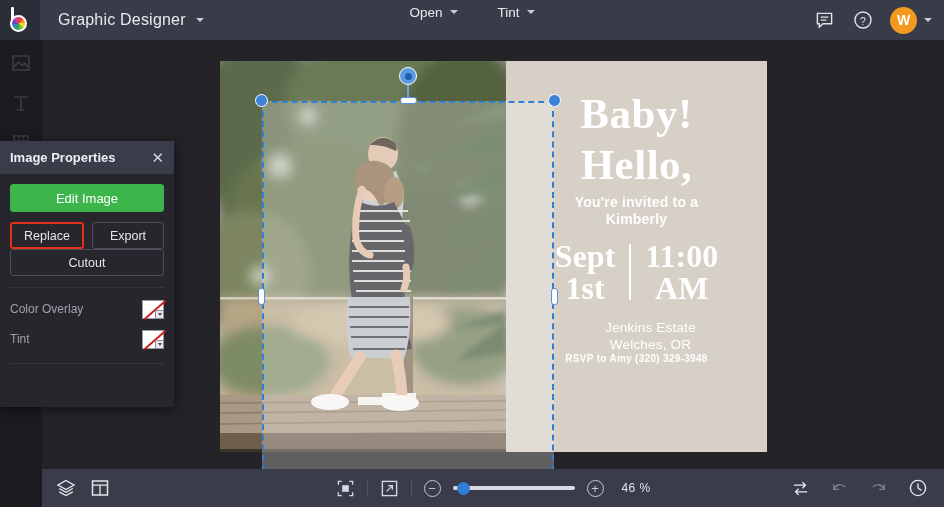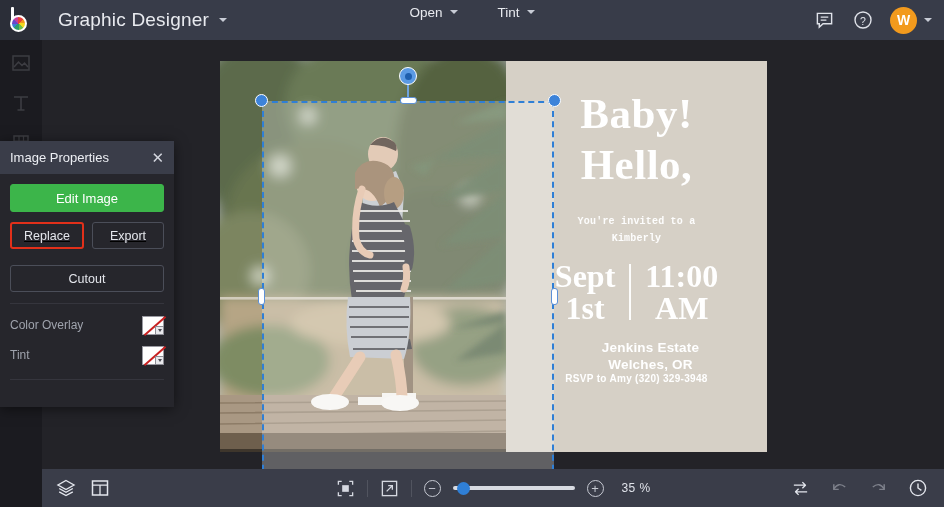--- a/index.html
+++ b/index.html
@@ -30,21 +30,21 @@
     border-radius: 50%;
     border: 2.2px solid #ffffff;
     background:
       conic-gradient(#e8403a 0deg 45deg, #f0961e 45deg 90deg,
                      #f2d81e 90deg 135deg, #6fc04a 135deg 180deg,
                      #2e9e6b 180deg 225deg, #3a7fd5 225deg 270deg,
                      #6b46c9 270deg 315deg, #c4409a 315deg 360deg);
   }
   .app-title-btn {
     margin-left: 8px; padding: 5px 10px 6px 10px;
-    color: #e8eaef; font-size: 19px; letter-spacing: .2px;
+    color: #e8eaef; font-size: 16px; letter-spacing: .2px;
     display: flex; align-items: center; gap: 10px; border-radius: 3px;
     cursor: pointer;
   }
   .chev { width: 0; height: 0; border-left: 4px solid transparent;
           border-right: 4px solid transparent; border-top: 4.5px solid #c8ccd6; }
   .top-center { position: absolute; left: 0; right: 0; top: 0; height: 24px;
                 display: flex; align-items: center; justify-content: center; gap: 22px; }
   .menu-btn {
     color: #e8eaef; font-size: 13.5px; padding: 5px 9px; border-radius: 3px;
     display: flex; align-items: center; gap: 7px; cursor: pointer;
@@ -84,32 +84,32 @@
   .doc-photo { position: relative; width: 286px; height: 391px; overflow: hidden; }
   .doc-text {
     flex: 1; display: flex; flex-direction: column; align-items: center;
     padding-top: 27px; color: #ffffff; text-align: center;
   }
   .hello {
     font-family: "Liberation Serif", serif; font-weight: bold;
     font-size: 43px; line-height: 51px; letter-spacing: .5px;
   }
   .invite-line {
-    font-size: 10px; line-height: 16.5px; margin-top: 24px;
-    letter-spacing: .2px; font-weight: 600; opacity: .97; font-family: Liberation Mono, monospace;
+    font-size: 14px; line-height: 16.5px; margin-top: 4px;
+    letter-spacing: .2px; font-weight: 600; opacity: .97;
   }
   .datetime {
     display: flex; align-items: center; gap: 14px; margin-top: 13px;
     font-family: "Liberation Serif", serif; font-weight: bold;
   }
   .dt-col { font-size: 32px; line-height: 32px; }
   .dt-rule { width: 2px; height: 56px; background: #ffffff; opacity: .95; }
   .addr {
     margin-top: 15px; font-size: 13.5px; line-height: 17px;
-    font-weight: 700; letter-spacing: .2px; margin-left: 28px;
+    font-weight: 400; letter-spacing: .2px; margin-left: 28px;
   }
   .rsvp { font-size: 10px; font-weight: bold; letter-spacing: .3px; }
 
   
   .sel {
     position: absolute; left: 220px; top: 61px; width: 292px; height: 390px;
     pointer-events: none;
   }
   .sel-box {
     position: absolute; inset: 0;
@@ -146,34 +146,34 @@
 
   
   .panel {
     position: absolute; left: 0; top: 141px; width: 174px; height: 266px;
     background: #26262c; box-shadow: 0 2px 12px rgba(0,0,0,.5); z-index: 20;
   }
   .panel-head {
     height: 33px; background: #3a3d49; display: flex; align-items: center;
     justify-content: space-between; padding: 0 10px;
   }
-  .panel-title { color: #eceef3; font-size: 13px; font-weight: 400; }
+  .panel-title { color: #eceef3; font-size: 13px; font-weight: 700; }
   .panel-close { color: #d3d6de; font-size: 15px; cursor: pointer; line-height: 1; }
   .panel-body { padding: 10px 10px 0 10px; }
   .btn {
     height: 27px; border: 1px solid #4b4e59; border-radius: 3px;
     background: transparent; color: #e4e6ec; font-size: 12.5px;
     display: flex; align-items: center; justify-content: center; cursor: pointer;
     font-family: "Liberation Sans", sans-serif;
   }
   .btn-green {
     background: #3cb54a; border-color: #3cb54a; color: #ffffff;
     font-size: 13px; height: 28px; margin-bottom: 10px;
   }
-  .btn-row { display: flex; gap: 8px; margin-bottom: 16px; text-decoration: underline; }
+  .btn-row { display: flex; gap: 8px; margin-bottom: 0; }
   .btn-row .btn { flex: 1; }
   .btn-highlight {
     border: 2px solid #e2301a; border-radius: 3px;
   }
   .panel-sep { height: 1px; background: #35353d; margin: 11px 0 8px 0; }
   .prop-row {
     display: flex; align-items: center; justify-content: space-between;
     height: 26px; margin-bottom: 4px;
   }
   .prop-label { color: #9fa3ad; font-size: 12px; }
@@ -509,21 +509,21 @@
             <rect x="2.5" y="2.5" width="15" height="15" fill="none" stroke="#d5d8e0" stroke-width="1.4"></rect>
             <path d="M7 13 13 7M8.6 7H13v4.4" fill="none" stroke="#d5d8e0" stroke-width="1.4"></path>
           </svg>
       </div>
       <div class="divider-v"></div>
       <div class="zoom-circle">−</div>
       <div class="slider">
         <div class="slider-knob"></div>
       </div>
       <div class="zoom-circle">+</div>
-      <div class="zoom-val">35 %</div>
+      <div class="zoom-val">46 %</div>
     </div>
 
     <div class="bb-right">
       <div class="ic">
         <svg width="19" height="19" viewBox="0 0 20 20">
             <path d="M3 6.5h12M12 3.3l3.2 3.2L12 9.7M17 13.5H5M8 10.3l-3.2 3.2L8 16.7" fill="none" stroke="#e3e6ed" stroke-width="1.4" stroke-linejoin="round"></path>
           </svg>
       </div>
       <div class="ic dim">
         <svg width="19" height="19" viewBox="0 0 20 20">

